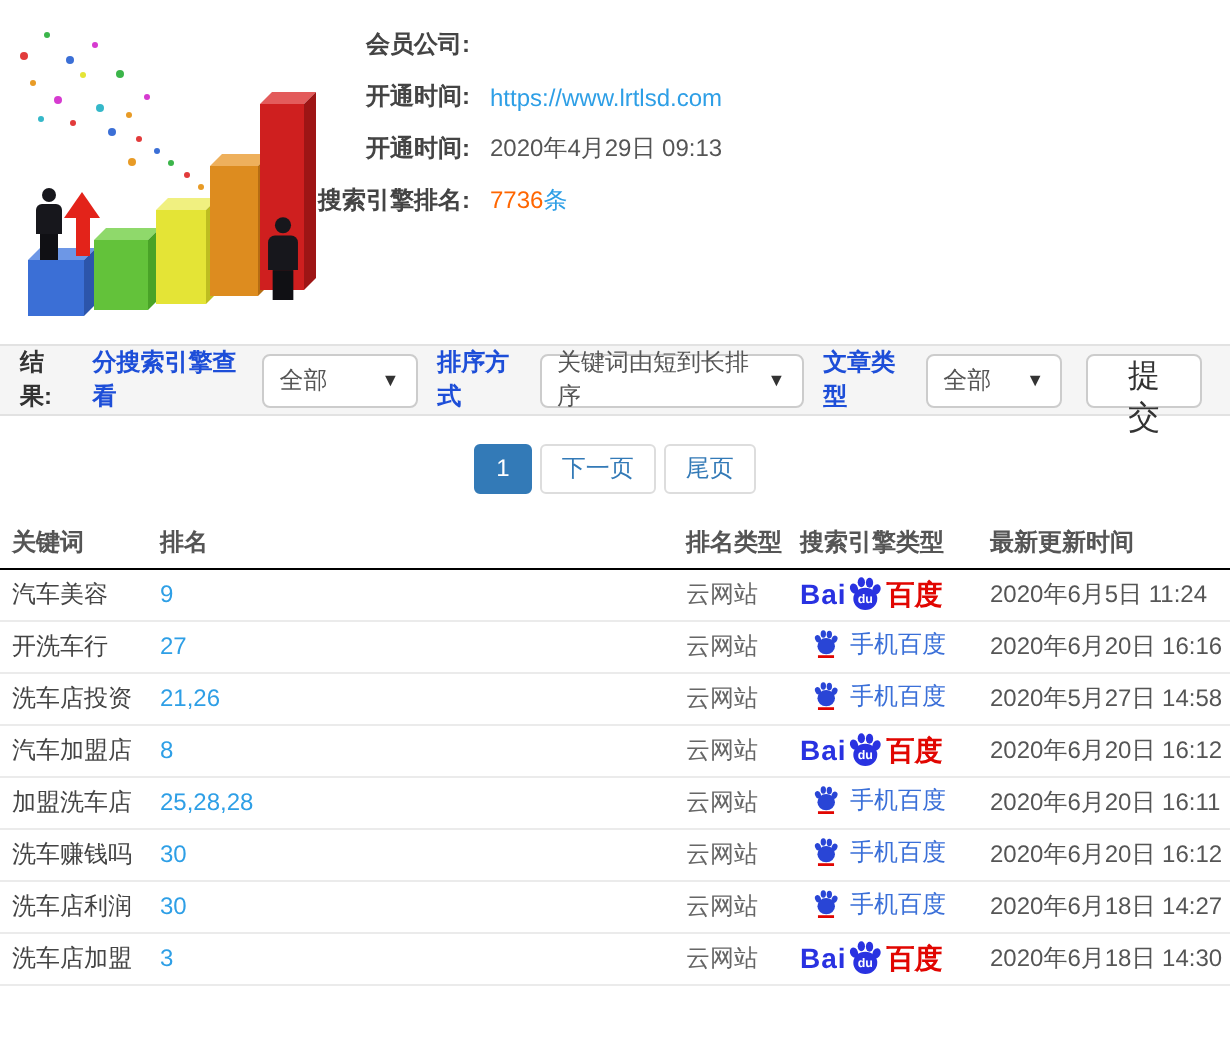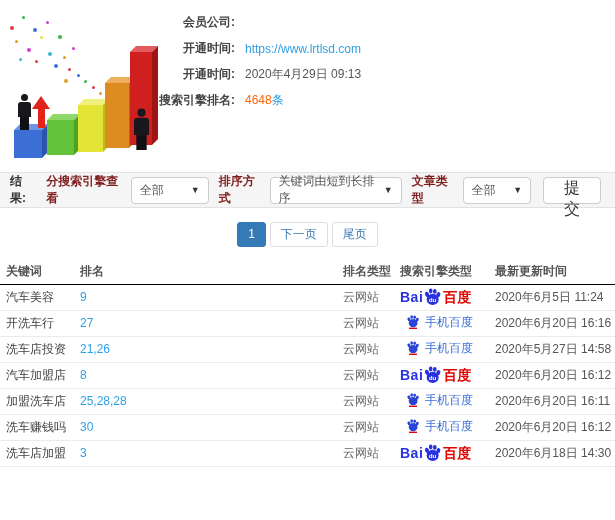--- a/index.html
+++ b/index.html
@@ -45,21 +45,21 @@
   .man .torso { width:13px; height:15px; background:#17171c; border-radius:3px 3px 0 0; margin-top:1px; }
   .man .legs { width:9px; height:13px; background:#101014; margin-left:2px; }
   .man1 { left:16px; bottom:38px; }
   .man2 { left:133px; bottom:18px; transform:scale(1.15); transform-origin:bottom; }
 
   
   .filterbar { height:36px; background:#f5f5f5; border-top:1px solid #e2e2e2; border-bottom:1px solid #e2e2e2;
                display:flex; align-items:center; padding:0 14px 0 10px; font-size:12px; }
   .filterbar .result-label { font-weight:bold; color:#333; }
   .filterbar .spacer { flex:1; }
-  .filter-label { font-weight:bold; color:#7f1d1d; margin:0 6px 0 10px; }
+  .filter-label { font-weight:bold; color:#1d4ed8; margin:0 6px 0 10px; }
   .sel { display:inline-flex; align-items:center; justify-content:space-between; background:#fff;
          border:1px solid #ccc; border-radius:4px; height:27px; padding:0 8px; color:#555; cursor:pointer; }
   .sel .caret { font-size:9px; color:#333; margin-left:6px; }
   .sel-engine { width:82px; } .sel-sort { width:140px; } .sel-type { width:72px; }
   .submit-btn { margin-left:12px; height:27px; padding:0 13px; background:#fff; border:1px solid #ccc;
                 border-radius:4px; font-size:16px; color:#333; cursor:pointer; }
 
   
   .pagination { display:flex; justify-content:center; gap:4px; margin-top:14px; height:25px; }
   .page-btn { min-width:28px; padding:0 10px; height:25px; line-height:23px; text-align:center; font-size:12px;
@@ -161,21 +161,21 @@
       <div class="info-row">
         <span class="info-label">开通时间:</span>
         <a class="info-value link-blue">https://www.lrtlsd.com</a>
       </div>
       <div class="info-row">
         <span class="info-label">开通时间:</span>
         <span class="info-value">2020年4月29日 09:13</span>
       </div>
       <div class="info-row">
         <span class="info-label">搜索引擎排名:</span>
-        <span class="info-value"><span class="hl-orange">4648</span><span class="link-blue">条</span></span>
+        <span class="info-value"><span class="hl-orange">7736</span><span class="link-blue">条</span></span>
       </div>
     </div>
   </div>
 
   <div class="filterbar">
     <span class="result-label">结果:</span>
     <span class="spacer"></span>
     <span class="filter-label">分搜索引擎查看</span>
     <span class="sel sel-engine">
       <span>全部</span>
@@ -327,20 +327,40 @@
           <ellipse cx="20.4" cy="10.5" rx="2.7" ry="3.6" fill="#2945d6" transform="rotate(22 20.4 10.5)"></ellipse>
           <ellipse cx="12.7" cy="17" rx="8.2" ry="7.6" fill="#2945d6"></ellipse>
           <rect x="5" y="25.4" width="15" height="2.6" fill="#e10601"></rect>
         </svg>
         <span class="mb-text">手机百度</span>
       </span>
     </td>
     <td class="c-time col5">2020年6月20日 16:12</td>
   </tr>
         <tr>
+    <td class="c-keyword col1">洗车店利润</td>
+    <td class="c-rank col2"><span>30</span></td>
+    <td class="c-ranktype col3">云网站</td>
+    <td class="c-engine col4">
+      
+      <span class="mb-logo">
+        <svg width="14" height="15" viewBox="0 0 25 28">
+          <ellipse cx="5" cy="10" rx="2.7" ry="3.6" fill="#2945d6" transform="rotate(-22 5 10)"></ellipse>
+          <ellipse cx="10" cy="5.6" rx="2.5" ry="3.4" fill="#2945d6"></ellipse>
+          <ellipse cx="15.6" cy="6" rx="2.5" ry="3.4" fill="#2945d6"></ellipse>
+          <ellipse cx="20.4" cy="10.5" rx="2.7" ry="3.6" fill="#2945d6" transform="rotate(22 20.4 10.5)"></ellipse>
+          <ellipse cx="12.7" cy="17" rx="8.2" ry="7.6" fill="#2945d6"></ellipse>
+          <rect x="5" y="25.4" width="15" height="2.6" fill="#e10601"></rect>
+        </svg>
+        <span class="mb-text">手机百度</span>
+      </span>
+    </td>
+    <td class="c-time col5">2020年6月18日 14:27</td>
+  </tr>
+        <tr>
     <td class="c-keyword col1">洗车店加盟</td>
     <td class="c-rank col2"><span>3</span></td>
     <td class="c-ranktype col3">云网站</td>
     <td class="c-engine col4">
       <span class="bd-logo">
         <span class="bd-bai">Bai</span>
         <svg width="19" height="19" viewBox="0 0 25 26">
           <ellipse cx="5" cy="10" rx="2.7" ry="3.6" fill="#2932e1" transform="rotate(-22 5 10)"></ellipse>
           <ellipse cx="10" cy="5.6" rx="2.5" ry="3.4" fill="#2932e1"></ellipse>
           <ellipse cx="15.6" cy="6" rx="2.5" ry="3.4" fill="#2932e1"></ellipse>

